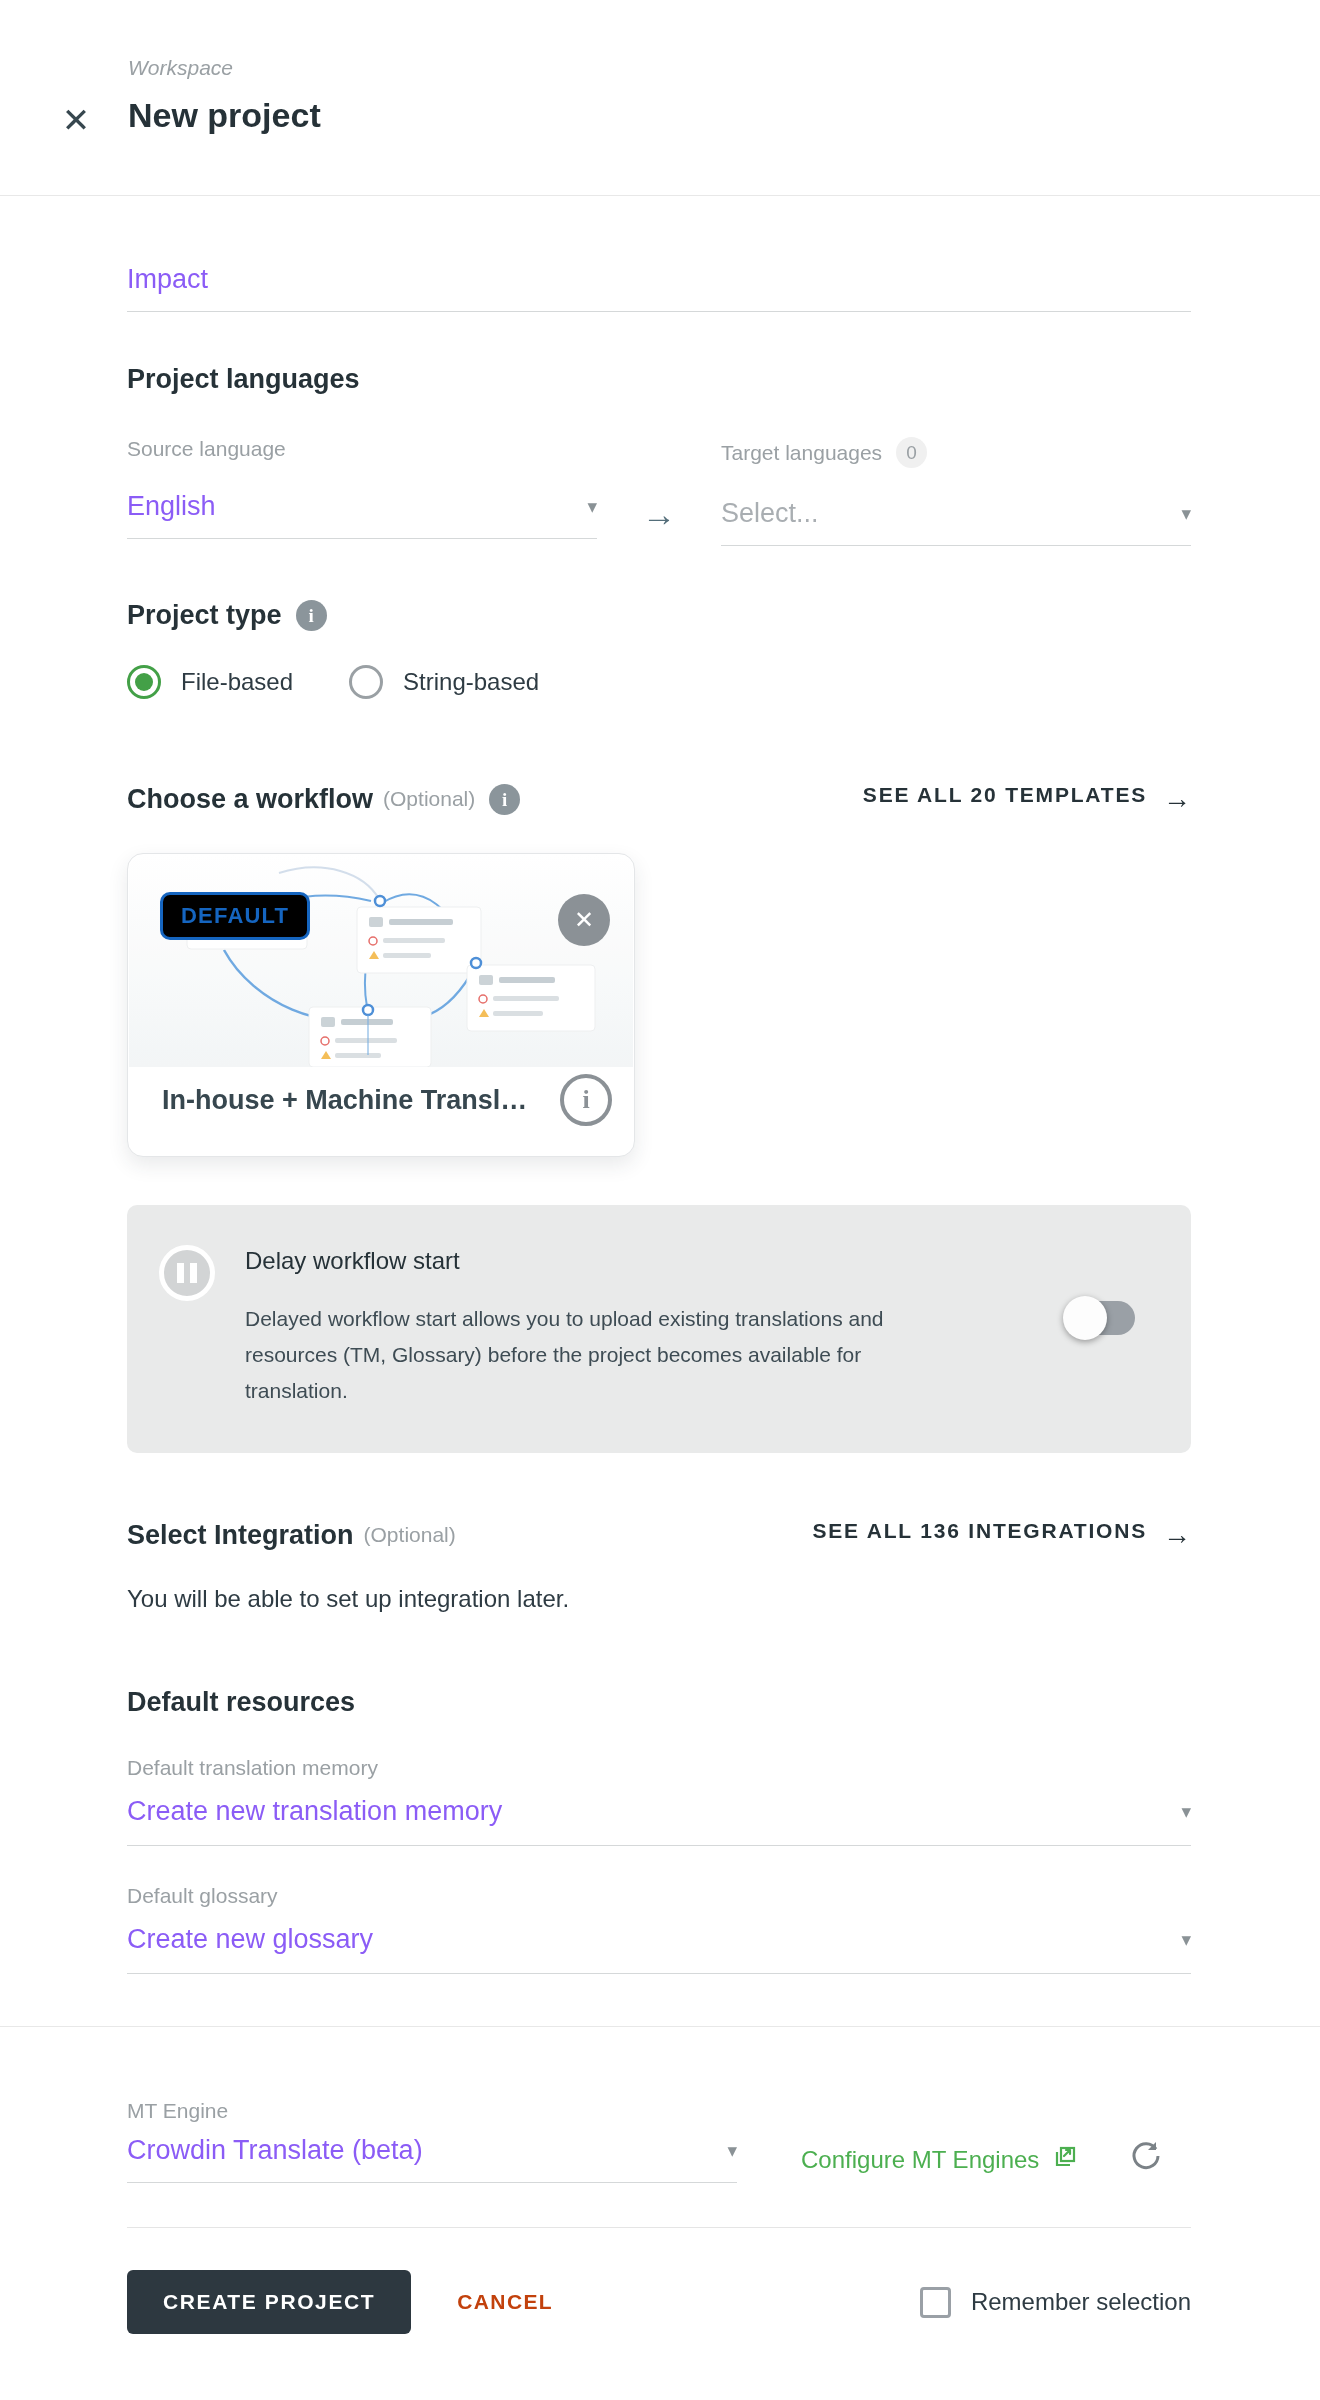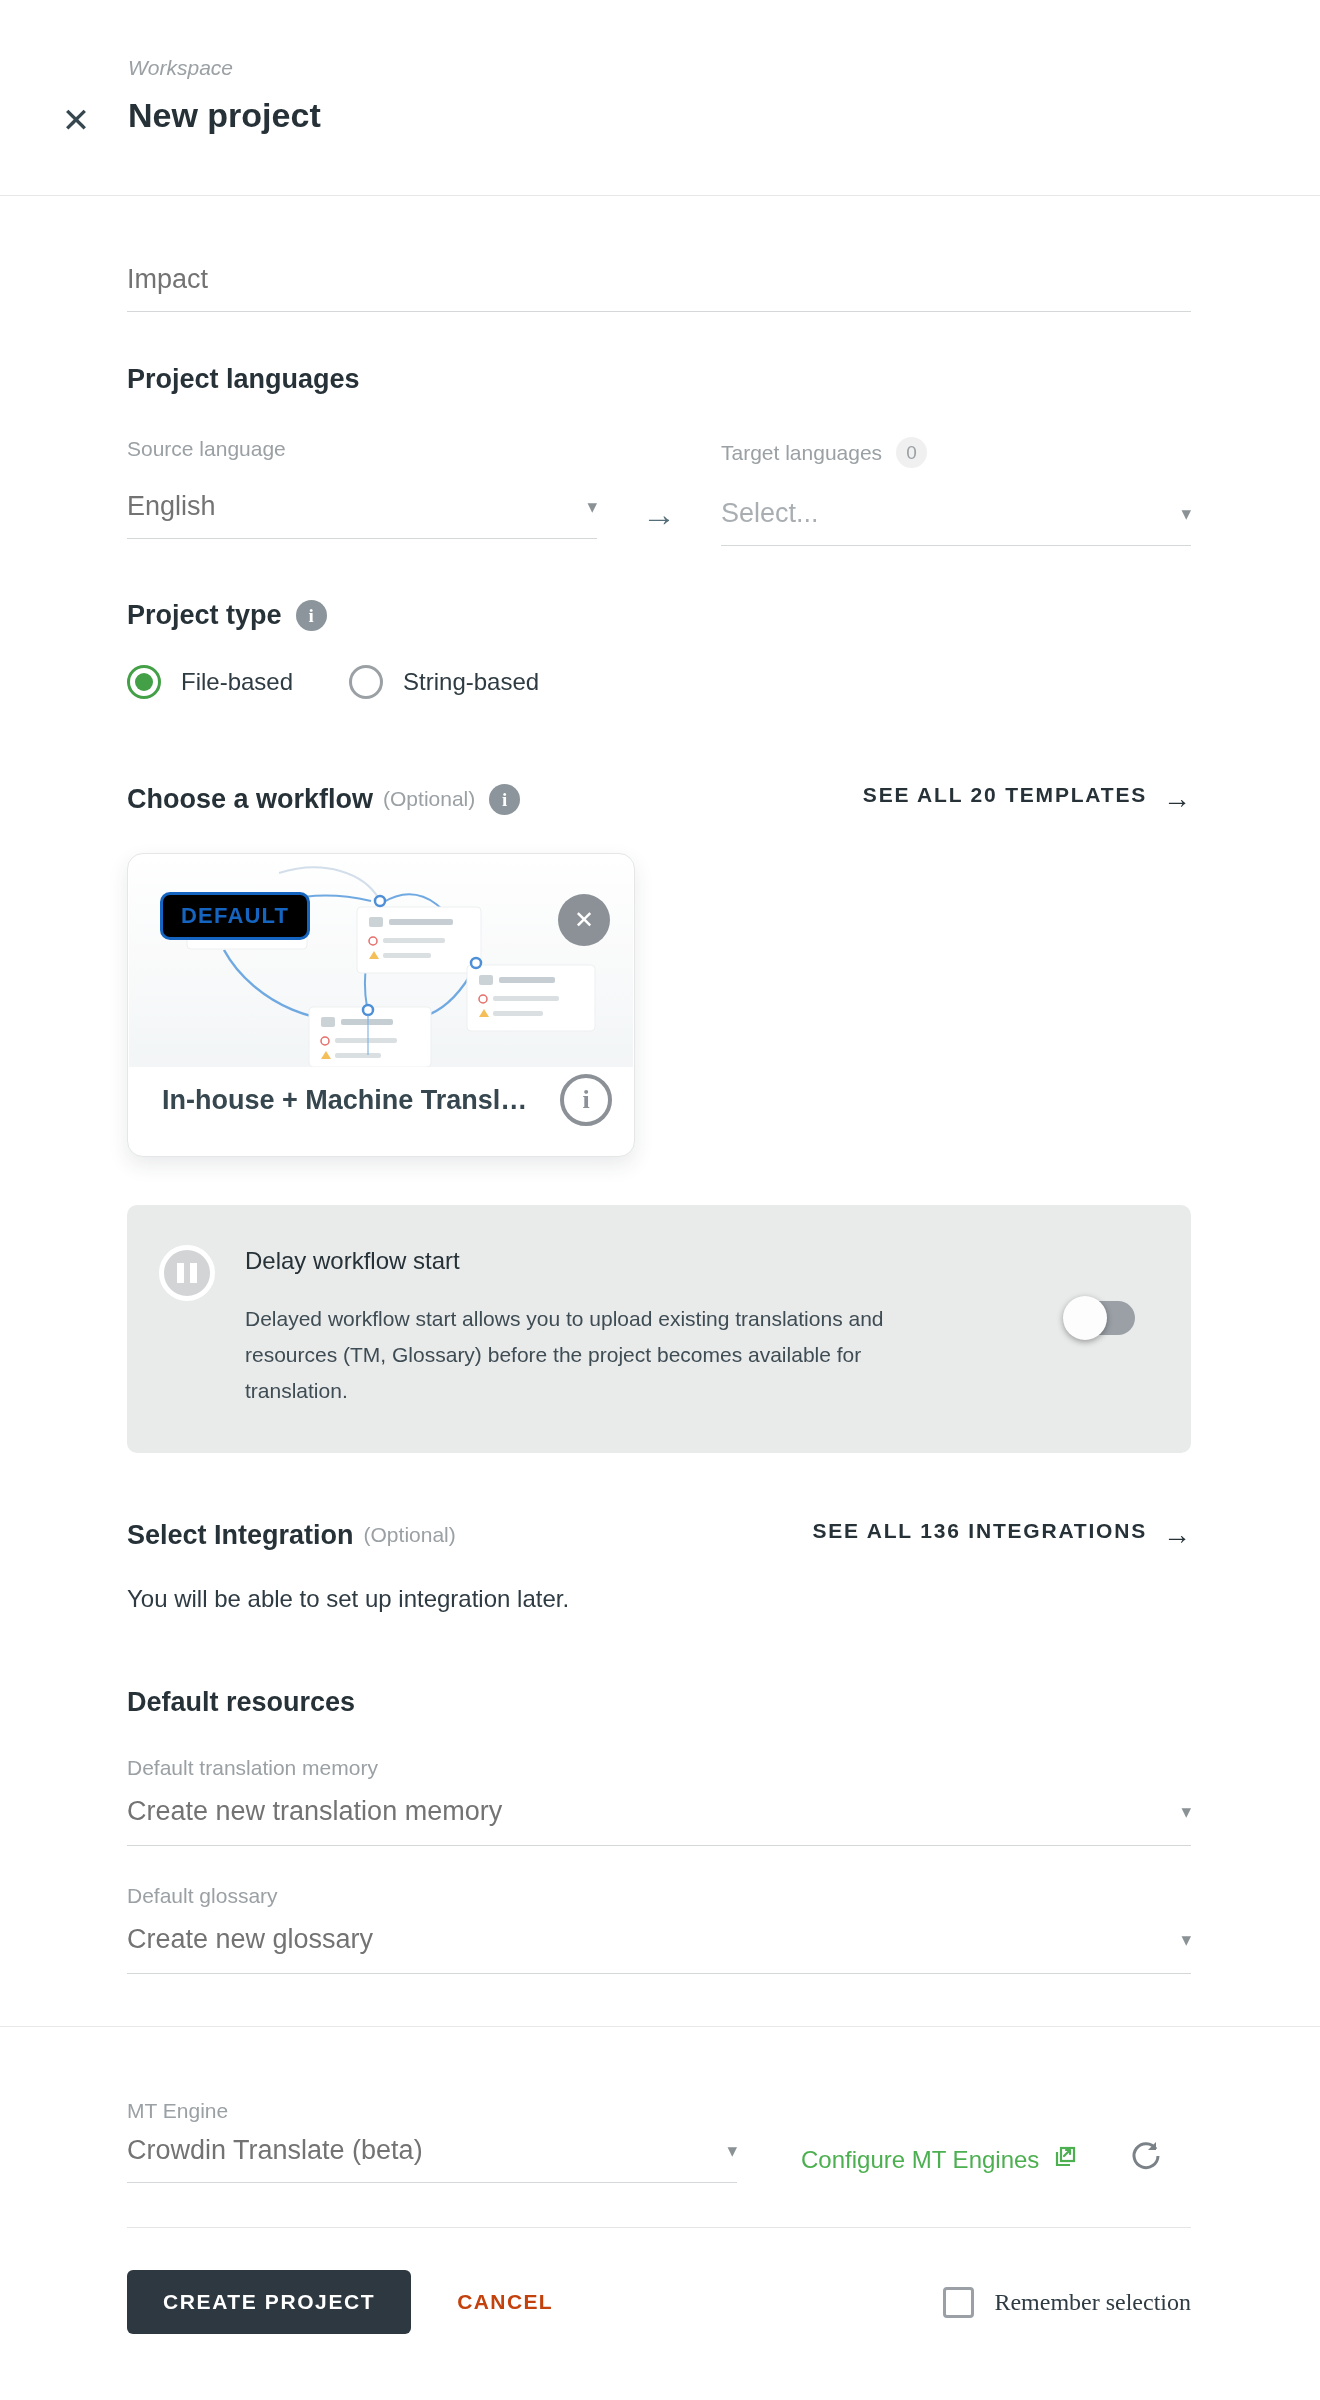--- a/index.html
+++ b/index.html
@@ -10,21 +10,21 @@
   
   .hdr { position:relative; height:196px; border-bottom:1px solid #e8e8e8; }
   .hdr-close { position:absolute; left:54px; top:98px; width:44px; height:44px;
     font-size:34px; line-height:44px; text-align:center; color:#37474f; cursor:pointer; font-weight:400; }
   .hdr-crumb { position:absolute; left:128px; top:56px; font-size:21px; color:#9aa0a4;font-style:italic; }
   .hdr-title { position:absolute; left:128px; top:96px; font-size:34px; font-weight:600; color:#263238; }
 
   .content { padding:0 129px 0 127px; }
 
   label.sm { display:block; font-size:21px; color:#9aa0a4; }
-  .value { font-size:27px; color:#737373; }
+  .value { font-size:27px; color:#8b5cf6; }
   .rule { height:1px; background:#d5d8d9; }
   .heading { font-size:27px; font-weight:600; color:#263238; }
   .optional { font-size:21px; font-weight:400; color:#9aa0a4; margin-left:10px; }
   .info-badge { display:inline-block; width:31px; height:31px; border-radius:50%;
     background:#8b959b; color:#fff; font-size:19px; font-weight:700; text-align:center;
     line-height:31px; vertical-align:middle; margin-left:14px; font-family:"Liberation Serif",serif; }
   .see-all { display:flex; gap:16px; font-size:21px; font-weight:700;
     letter-spacing:1.8px; color:#263238; cursor:pointer; }
   .see-all .arr { font-size:28px; font-weight:400; letter-spacing:0; }
   .caret { font-size:19px; color:#8a9296; }
@@ -110,21 +110,21 @@
   .mt-refresh { margin:40px 0 0 52px; cursor:pointer; }
 
   
   .foot-rule { margin-top:44px; height:1px; background:#e5e5e5; }
   .foot { margin-top:42px; display:flex; align-items:center; }
   .btn-primary { background:#2d3840; color:#fff; border:none; border-radius:6px; height:64px;
     padding:0 36px; font-size:21px; font-weight:700; letter-spacing:1.6px;
     font-family:inherit; cursor:pointer; }
   .btn-cancel { margin-left:46px; background:none; border:none; font-size:21px; font-weight:700;
     letter-spacing:1.4px; color:#c2410c; font-family:inherit; cursor:pointer; }
-  .remember { margin-left:auto; display:flex; align-items:center; gap:20px; font-size:24px; color:#2e3b43;font-family:Liberation Serif, serif; }
+  .remember { margin-left:auto; display:flex; align-items:center; gap:20px; font-size:24px; color:#2e3b43; }
   .checkbox { width:31px; height:31px; border:3px solid #9aa0a6; border-radius:4px; background:#fff; cursor:pointer; }
 </style>
 </head>
 <body>
 
 <div class="page">
 
   <div class="hdr">
     <div class="hdr-close">✕</div>
     <div class="hdr-crumb">Workspace</div>

